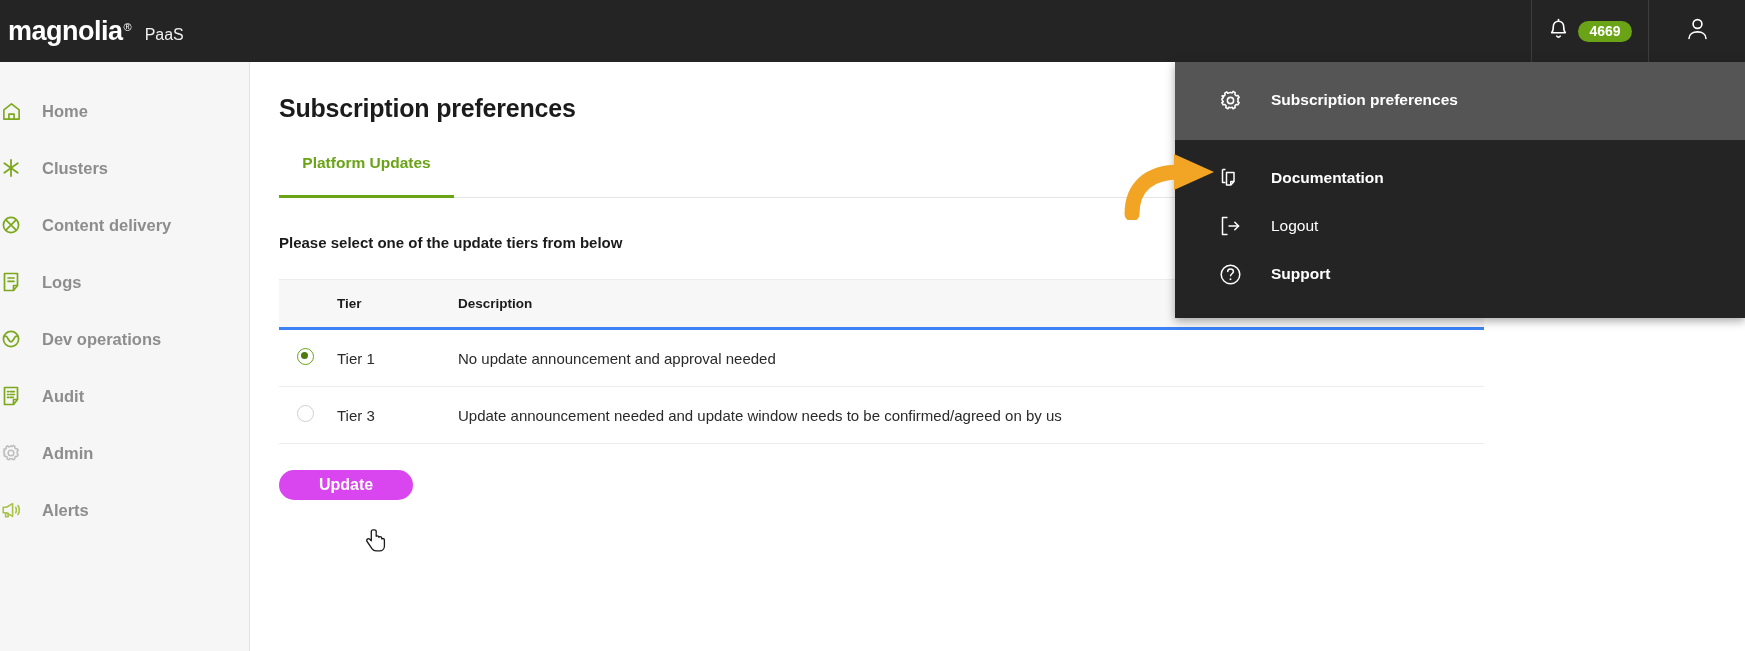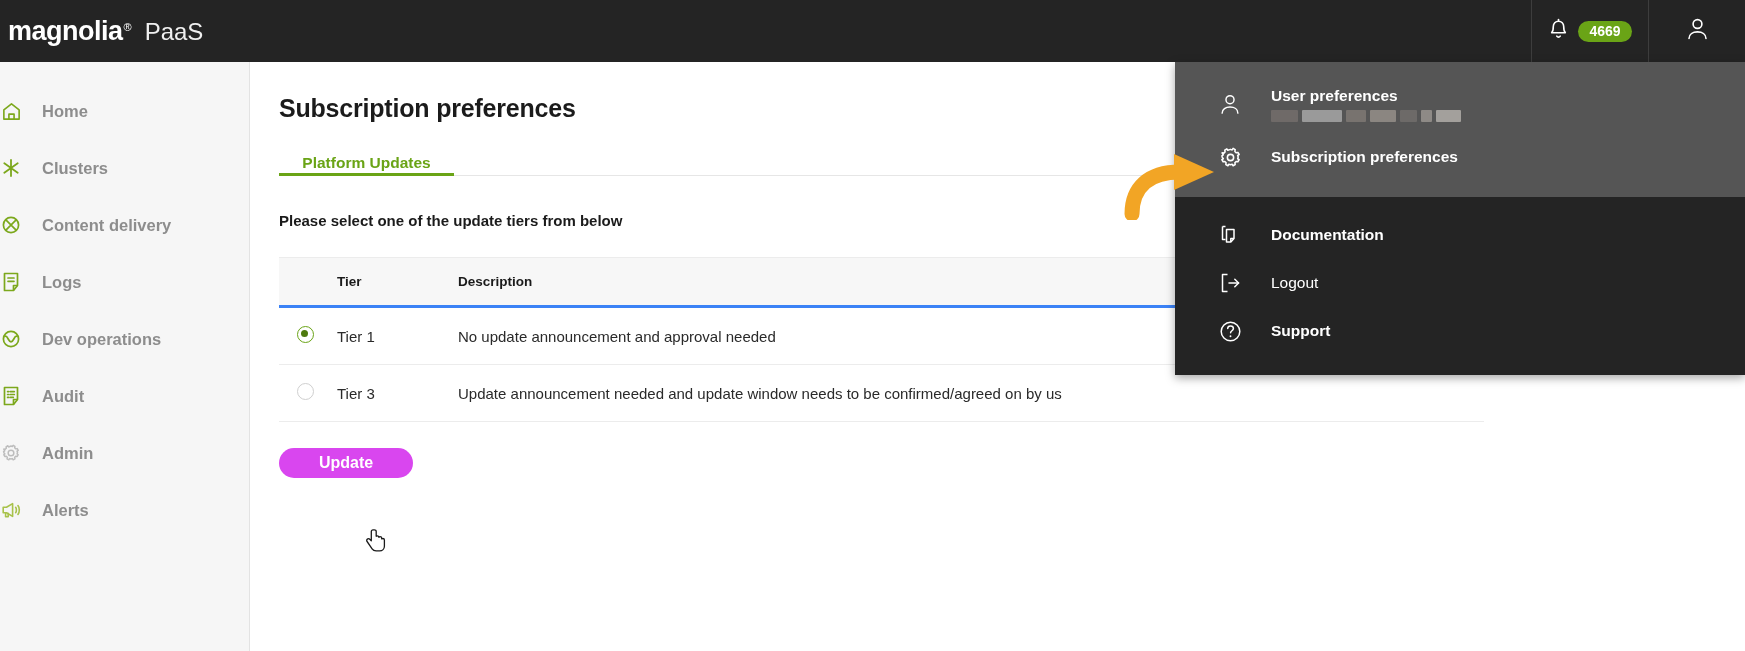--- a/index.html
+++ b/index.html
@@ -17,21 +17,21 @@
     width: 1745px; height: 62px;
     background: #242424;
     display: flex; align-items: center;
   }
   #brand { display: flex; align-items: baseline; padding-left: 8px; }
   .logo-word {
     color: #ffffff; font-size: 27px; font-weight: bold;
     letter-spacing: -0.5px; font-family: "Liberation Sans", sans-serif;
   }
   .logo-reg { color: #ffffff; font-size: 11px; position: relative; top: -9px; margin-left: 1px;}
-  .logo-paas { color: #f0f0f0; font-size: 24px; margin-left: 13px; font-weight: normal; }
+  .logo-paas { color: #f0f0f0; font-size: 16px; margin-left: 13px; font-weight: normal; }
 
   #header-spacer { flex: 1; }
 
   .hdr-cell {
     height: 62px; display: flex; align-items: center; justify-content: center;
     border-left: 1px solid #3d3d3d;
   }
   #notif-cell { width: 117px; gap: 9px; }
   #user-cell { width: 97px; }
 
@@ -62,21 +62,21 @@
     width: 1495px; height: 589px; background: #fff;
     padding: 32px 0 0 29px;
   }
   #page-title { font-size: 25px; font-weight: bold; color: #1b1b1b; letter-spacing: -0.2px; }
 
   #tabs {
     margin-top: 31px; display: flex;
     border-bottom: 1px solid #e6e6e6; width: 1205px;
   }
   .tab {
-    padding: 0 0 1px 0; margin-right: 34px;
+    padding: 0 0 23px 0; margin-right: 34px;
     font-size: 15.5px; font-weight: bold; color: #6aa416;
     border-bottom: 3px solid #6aa416; margin-bottom: -1px; cursor: pointer;
     width: 175px; text-align: center;
   }
 
   #subtitle {
     margin-top: 36px; font-size: 15px; font-weight: bold; color: #1b1b1b;
   }
 
   
@@ -299,40 +299,20 @@
 <div id="cursor-hand">
   <svg width="22" height="26" viewBox="0 0 22 26">
     <path d="M7 1.8c-1 0-1.7.8-1.7 1.8v9.2l-1.5-1.6c-.7-.8-1.9-.8-2.6 0-.6.7-.6 1.6-.1 2.3l5 7.3c.9 1.3 2.4 2.1 4 2.1h3.6c2.6 0 4.7-2.1 4.7-4.7v-6.1c0-.9-.7-1.6-1.6-1.6-.4 0-.8.2-1.1.4v-.6c0-.9-.7-1.6-1.6-1.6-.4 0-.9.2-1.2.5-.1-.8-.8-1.4-1.6-1.4-.4 0-.8.2-1.1.4V3.6c0-1-.8-1.8-1.8-1.8z" fill="#ffffff" stroke="#1a1a1a" stroke-width="1.3" stroke-linejoin="round"></path>
   </svg>
 </div>
 
 <div id="dropdown">
 
   <div class="dd-group-top">
 
-    <div class="dd-item">
-      <span class="dd-icon">
-        <svg width="24" height="25" viewBox="0 0 25 26" fill="none" stroke="#ffffff" stroke-width="1.5">
-          <circle cx="12.5" cy="8" r="4.2"></circle>
-          <path d="M4.3 22c0-4 3.7-6.3 8.2-6.3s8.2 2.3 8.2 6.3" stroke-linecap="round"></path>
-        </svg>
-      </span>
-      <span>
-        <span class="dd-label">User preferences</span>
-        <span class="redacted">
-          <span style="width:27px;background:#6f6a68;"></span>
-          <span style="width:40px;background:#9a9a9a;"></span>
-          <span style="width:20px;background:#78736f;"></span>
-          <span style="width:26px;background:#8b8681;"></span>
-          <span style="width:17px;background:#6d6a68;"></span>
-          <span style="width:11px;background:#8e8a86;"></span>
-          <span style="width:25px;background:#a3a09c;"></span>
-        </span>
-      </span>
-    </div>
 
     <div class="dd-item">
       <span class="dd-icon">
         <svg width="25" height="25" viewBox="0 0 24 24" fill="none" stroke="#ffffff" stroke-width="1.5" stroke-linejoin="round">
           <path d="M12 4.2l1.6.5.9-1.4 2 1.2-.3 1.7 1.2 1.2 1.7-.3 1.2 2-1.4.9.5 1.6-.5 1.6 1.4.9-1.2 2-1.7-.3-1.2 1.2.3 1.7-2 1.2-.9-1.4-1.6.5-1.6-.5-.9 1.4-2-1.2.3-1.7-1.2-1.2-1.7.3-1.2-2 1.4-.9L4.2 12l-.5-1.6 1.4-.9-1.2-2 1.7.3L6.8 6.6 6.5 4.9l2-1.2.9 1.4z"></path>
           <circle cx="12" cy="12" r="3"></circle>
         </svg>
       </span>
       <span class="dd-label">Subscription preferences</span>
     </div>

